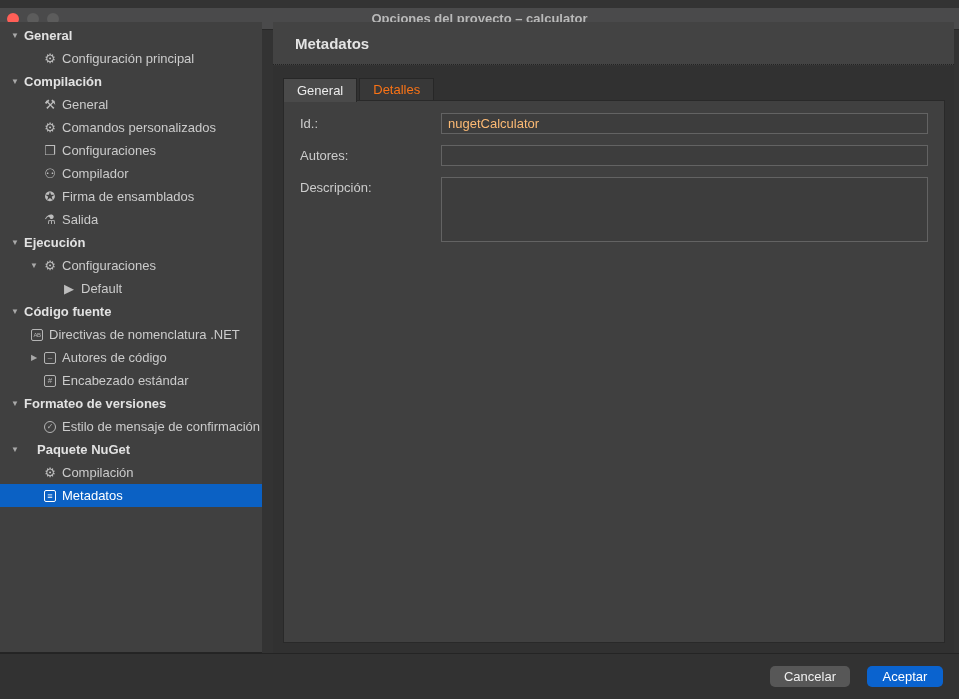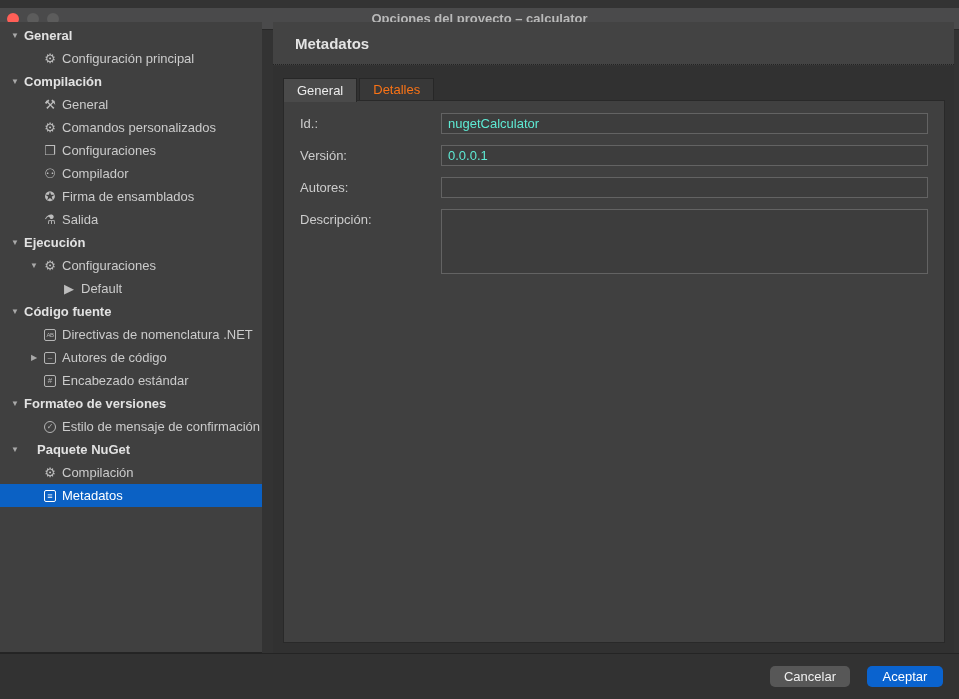--- a/index.html
+++ b/index.html
@@ -76,21 +76,21 @@
     position:absolute; left:10px; top:34px; width:662px; height:543px;
     background:#404040; border:1px solid #292929; z-index:1;
     padding-top:12px;
   }
   .form-row { display:flex; align-items:flex-start; margin:0 16px 11px 16px; }
   .form-label {
     flex:0 0 141px; font-size:13px; color:#cccccc; padding-top:3px;
   }
   .form-input, .form-textarea {
     flex:1 1 auto; background:#3d3d3d; border:1px solid #636363;
-    color:#5eead4; font-size:13px; font-family:"Liberation Sans", sans-serif;
+    color:#fdba74; font-size:13px; font-family:"Liberation Sans", sans-serif;
     padding:0 6px; outline:none;
   }
   .form-input { height:21px; }
   .form-textarea { height:65px; resize:none; padding-top:3px; }
   
   .footer {
     position:absolute; left:0; top:653px; width:959px; height:46px;
     background:#323232; border-top:1px solid #242424;
     display:flex; align-items:center; justify-content:flex-end; gap:17px;
     padding-right:16px;
@@ -174,21 +174,21 @@
         </div>
         <div class="tree-row" style="padding-left: 46px;">
           <span class="expander"></span>
           <span class="tree-icon">▶</span>
           <span style="margin-left: 3px;">Default</span>
         </div>
         <div class="tree-row bold" style="padding-left: 8px;">
           <span class="expander">▼</span>
           <span style="margin-left: 2px;">Código fuente</span>
         </div>
-        <div class="tree-row" style="padding-left: 27px;">
+        <div class="tree-row" style="padding-left: 14px;">
           <span class="expander"></span>
           <span class="boxicon ab">AB</span>
           <span style="margin-left: 3px;">Directivas de nomenclatura .NET</span>
         </div>
         <div class="tree-row" style="padding-left: 27px;">
           <span class="expander">▶</span>
           <span class="boxicon fmt">‒</span>
           <span style="margin-left: 3px;">Autores de código</span>
         </div>
         <div class="tree-row" style="padding-left: 27px;">
@@ -231,24 +231,20 @@
         <div class="tab active">General</div>
         <div class="tab">Detalles</div>
       </div>
     <div class="tabpage">
       <div id="form">
           <div class="form-row">
             <span class="form-label">Id.:</span>
             <input class="form-input" type="text" value="nugetCalculator" style="">
           </div>
           <div class="form-row">
-            <span class="form-label">Versión:</span>
-            <input class="form-input" type="text" value="0.0.0.1" style="">
-          </div>
-          <div class="form-row">
             <span class="form-label">Autores:</span>
             <input class="form-input" type="text" style="">
           </div>
           <div class="form-row">
             <span class="form-label">Descripción:</span>
             <textarea class="form-textarea" style=""></textarea>
           </div>
         </div>
     </div>
   </div>

